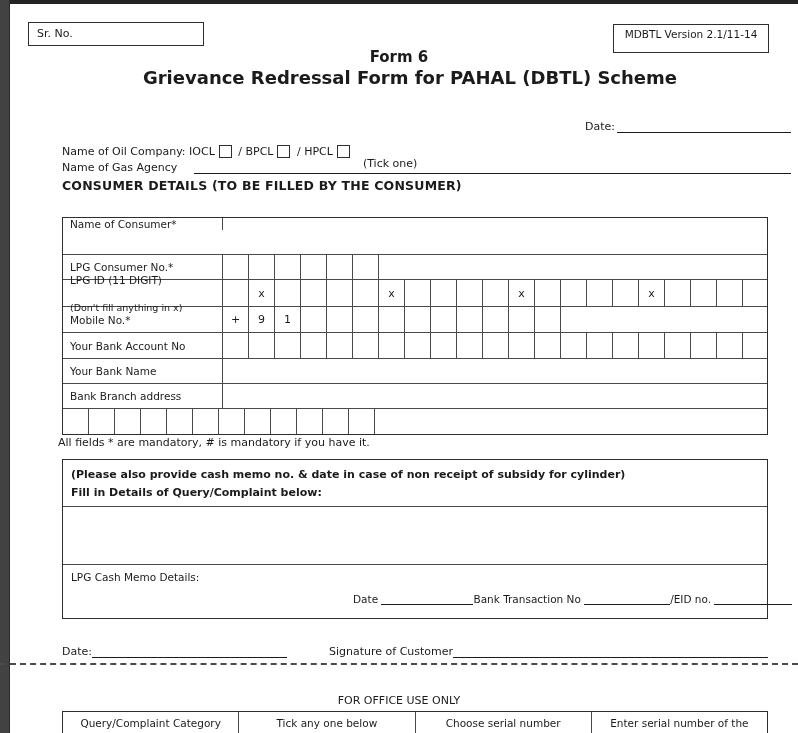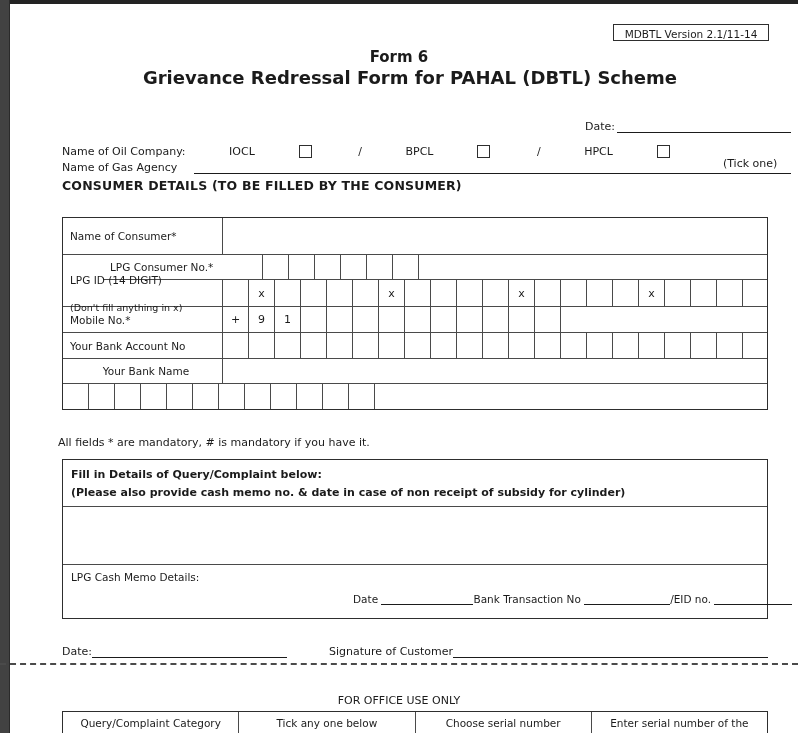--- a/index.html
+++ b/index.html
@@ -6,27 +6,27 @@
   body{background:#888;}
   .page{
     position:relative;width:798px;height:733px;background:#ffffff;
     overflow:hidden;font-family:"DejaVu Sans",sans-serif;color:#1b1b1b;
   }
   .edge-top{position:absolute;left:0;top:0;width:798px;height:4px;background:#232323;}
   .edge-left{position:absolute;left:0;top:0;width:9px;height:733px;background:#424242;border-right:1px solid #2a2a2a;}
   .abs{position:absolute;}
   .box{border:1px solid #2e2e2e;box-sizing:border-box;}
   .srno-box{left:28px;top:22px;width:176px;height:24px;font-size:11px;line-height:22px;padding-left:8px;}
-  .version-box{left:613px;top:24px;width:156px;height:17px;font-size:10.5px;line-height:19px;text-align:center;}
+  .version-box{left:613px;top:24px;width:156px;height:29px;font-size:10.5px;line-height:19px;text-align:center;}
   .title1{left:0;top:48px;width:100%;text-align:center;font-size:15px;font-weight:bold;}
   .title2{left:11px;top:67px;width:100%;text-align:center;font-size:18px;font-weight:bold;}
   .top-date{left:585px;top:120px;width:206px;font-size:11px;display:flex;align-items:flex-end;}
   .blank{border-bottom:1px solid #1b1b1b;display:inline-block;height:13px;box-sizing:border-box;}
   .top-date .blank{flex:1;margin-left:2px;}
-  .oil-line{left:62px;top:144px;font-size:11px;height:15px;display:flex;align-items:center;white-space:pre;gap:40px;}
+  .oil-line{left:62px;top:144px;font-size:11px;height:15px;display:flex;align-items:center;white-space:pre;}
   .cb{display:inline-block;width:11px;height:11px;border:1px solid #2e2e2e;margin:0 3px 0 4px;background:#fff;}
   .ticknote{margin-left:10px;margin-top:23px;}
   .gas-line{left:62px;top:161px;width:729px;font-size:11px;display:flex;align-items:flex-end;gap:12px;}
   .gas-line .blank{flex:1;margin-left:5px;}
   .consumer-heading{left:62px;top:178px;font-size:12.5px;font-weight:bold;letter-spacing:.2px;}
   
   #consumer-table{left:62px;top:217px;width:706px;border:1px solid #2e2e2e;box-sizing:border-box;}
   .ct-row{display:flex;border-bottom:1px solid #4a4a4a;box-sizing:border-box;}
   .ct-row:last-child{border-bottom:none;}
   .ct-label{width:160px;min-width:160px;border-right:1px solid #4a4a4a;box-sizing:border-box;
@@ -62,20 +62,23 @@
   .ot-col:last-child{border-right:none;}
   .ot-col div{font-size:10.5px;line-height:15px;}
 </style>
 </head>
 <body>
 
 <div class="page">
   <div class="edge-top"></div>
   <div class="edge-left"></div>
 
+  <div class="abs box srno-box">
+    <span>Sr. No.</span>
+  </div>
   <div class="abs box version-box">
     <span>MDBTL Version 2.1/11-14</span>
   </div>
 
   <div class="abs title1">Form 6</div>
   <div class="abs title2">Grievance Redressal Form for PAHAL (DBTL) Scheme</div>
 
   <div class="abs top-date">
     <span>Date:</span>
     <span class="blank"></span>
@@ -95,45 +98,45 @@
   </div>
 
   <div class="abs gas-line">
     <span>Name of Gas Agency</span>
     <span class="blank"></span>
   </div>
 
   <div class="abs consumer-heading">CONSUMER DETAILS (TO BE FILLED BY THE CONSUMER)</div>
 
   <div class="abs" id="consumer-table">
-      <div class="ct-row" style="height: 37px;">
+      <div class="ct-row" style="height: 37px; flex-direction: column;">
         <div class="ct-label">
           <div class="l1">Name of Consumer*</div>
         </div>
         <div class="ct-cells">
           <div class="ct-blank"></div>
         </div>
       </div>
-      <div class="ct-row" style="height: 25px; margin-left: 40px;">
+      <div class="ct-row" style="height: 25px;">
         <div class="ct-label">
           <div class="l1">LPG Consumer No.*</div>
         </div>
         <div class="ct-cells">
           <div class="ct-cell"></div>
           <div class="ct-cell"></div>
           <div class="ct-cell"></div>
           <div class="ct-cell"></div>
           <div class="ct-cell"></div>
           <div class="ct-cell"></div>
           <div class="ct-rest"></div>
         </div>
       </div>
       <div class="ct-row" style="height: 27px;">
         <div class="ct-label">
-          <div class="l1">LPG ID (14 DIGIT)</div>
+          <div class="l1">LPG ID (11 DIGIT)</div>
           <div class="l2">(Don't fill anything in x)</div>
         </div>
         <div class="ct-cells">
           <div class="ct-cell"></div>
           <div class="ct-cell">x</div>
           <div class="ct-cell"></div>
           <div class="ct-cell"></div>
           <div class="ct-cell"></div>
           <div class="ct-cell"></div>
           <div class="ct-cell">x</div>
@@ -195,23 +198,31 @@
           <div class="ct-cell"></div>
           <div class="ct-cell"></div>
           <div class="ct-cell"></div>
           <div class="ct-cell"></div>
           <div class="ct-cell"></div>
           <div class="ct-cell"></div>
           <div class="ct-cell"></div>
           <div class="ct-cell"></div>
         </div>
       </div>
-      <div class="ct-row" style="height: 25px; text-align: center;">
+      <div class="ct-row" style="height: 25px;">
         <div class="ct-label">
           <div class="l1">Your Bank Name</div>
+        </div>
+        <div class="ct-cells">
+          <div class="ct-blank"></div>
+        </div>
+      </div>
+      <div class="ct-row" style="height: 25px;">
+        <div class="ct-label">
+          <div class="l1">Bank Branch address</div>
         </div>
         <div class="ct-cells">
           <div class="ct-blank"></div>
         </div>
       </div>
       <div class="ct-row" style="height: 25px;">
         <div class="ct-cells">
           <div class="ct-cell"></div>
           <div class="ct-cell"></div>
           <div class="ct-cell"></div>
@@ -226,22 +237,22 @@
           <div class="ct-cell"></div>
           <div class="ct-rest"></div>
         </div>
       </div>
     </div>
 
   <div class="abs note">All fields * are mandatory, # is mandatory if you have it.</div>
 
   <div class="abs query-box">
     <div class="q-head">
+      <div>(Please also provide cash memo no. &amp; date in case of non receipt of subsidy for cylinder)</div>
       <div>Fill in Details of Query/Complaint below:</div>
-      <div>(Please also provide cash memo no. &amp; date in case of non receipt of subsidy for cylinder)</div>
     </div>
     <div class="q-blank"></div>
     <div class="q-memo">
       <div class="memo-label">LPG Cash Memo Details:</div>
       <div class="memo-line">
         <span>Date </span>
         <span class="blank mb1"></span>
         <span>Bank Transaction No </span>
         <span class="blank mb2"></span>
         <span>/EID no. </span>

